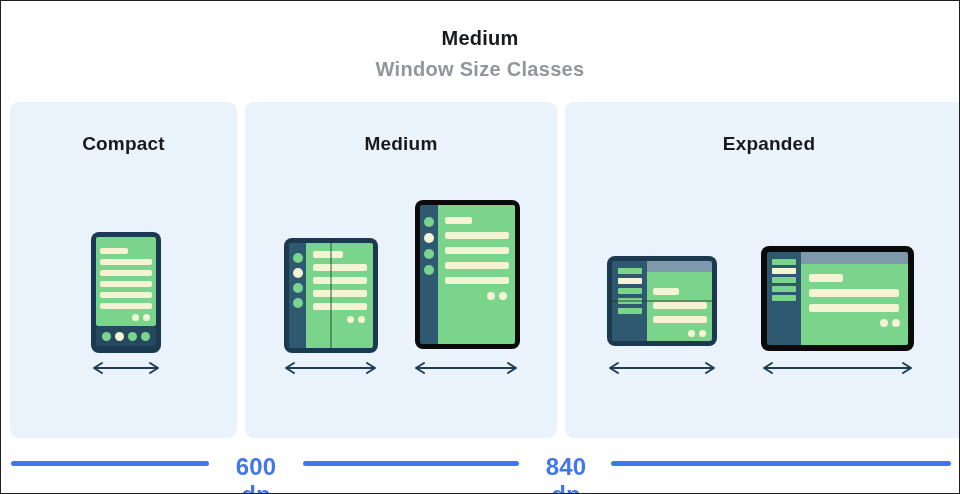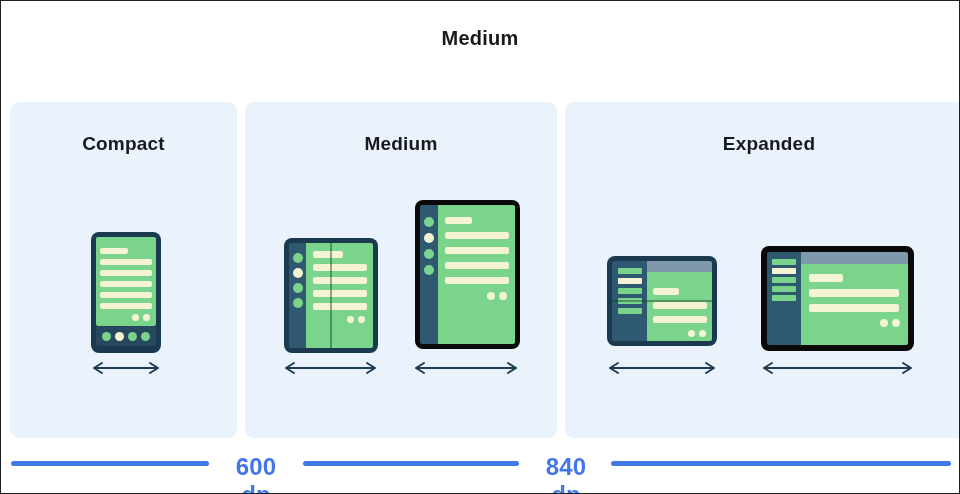--- a/index.html
+++ b/index.html
@@ -77,20 +77,21 @@
   .bp{position:absolute;top:452px;width:66px;text-align:center;font-size:24px;font-weight:700;color:var(--blue);letter-spacing:.2px;}
   .bp1{left:222px;} .bp2{left:532px;}
 </style>
 </head>
 <body>
 
 <div class="page">
 
   <div class="hdr">
     <div class="hdr-title">Medium</div>
+    <div class="hdr-sub">Window Size Classes</div>
   </div>
 
   <section class="panel panel-medium">
     <div class="panel-label">Medium</div>
 
     <div class="device foldable">
       <div class="rail">
         <span class="rdot g"></span>
         <span class="rdot c"></span>
         <span class="rdot g"></span>

